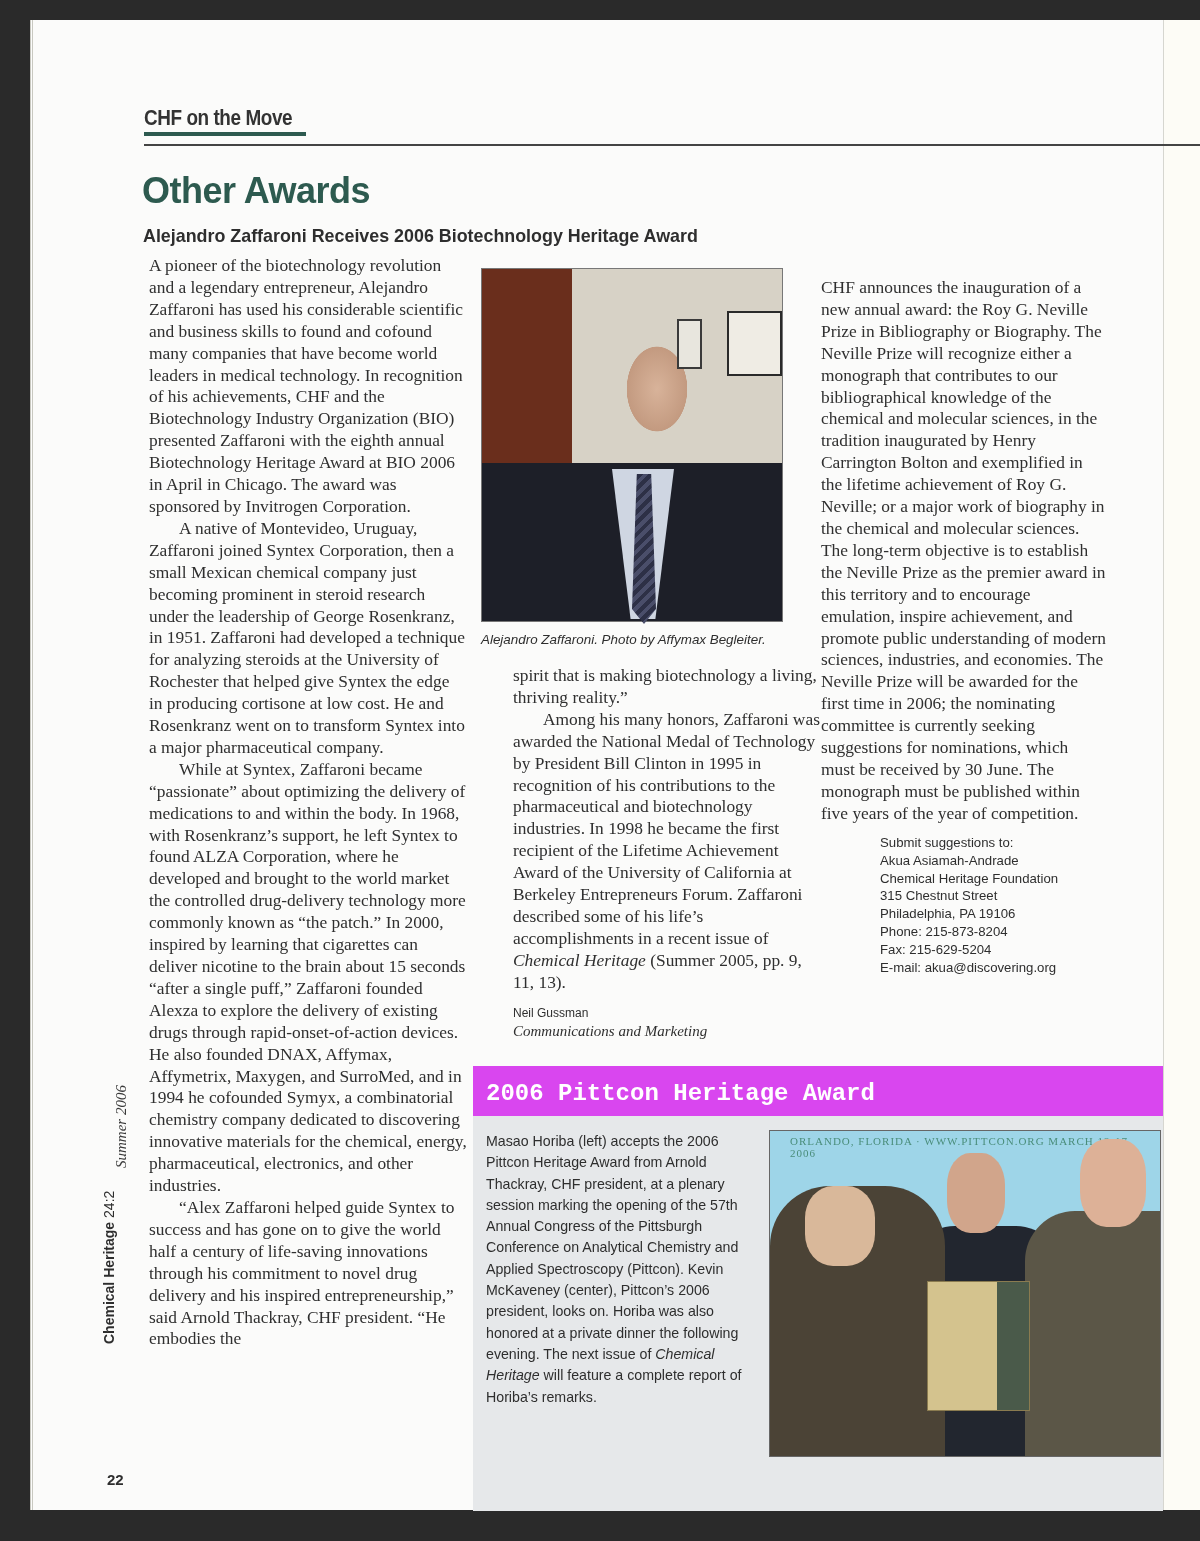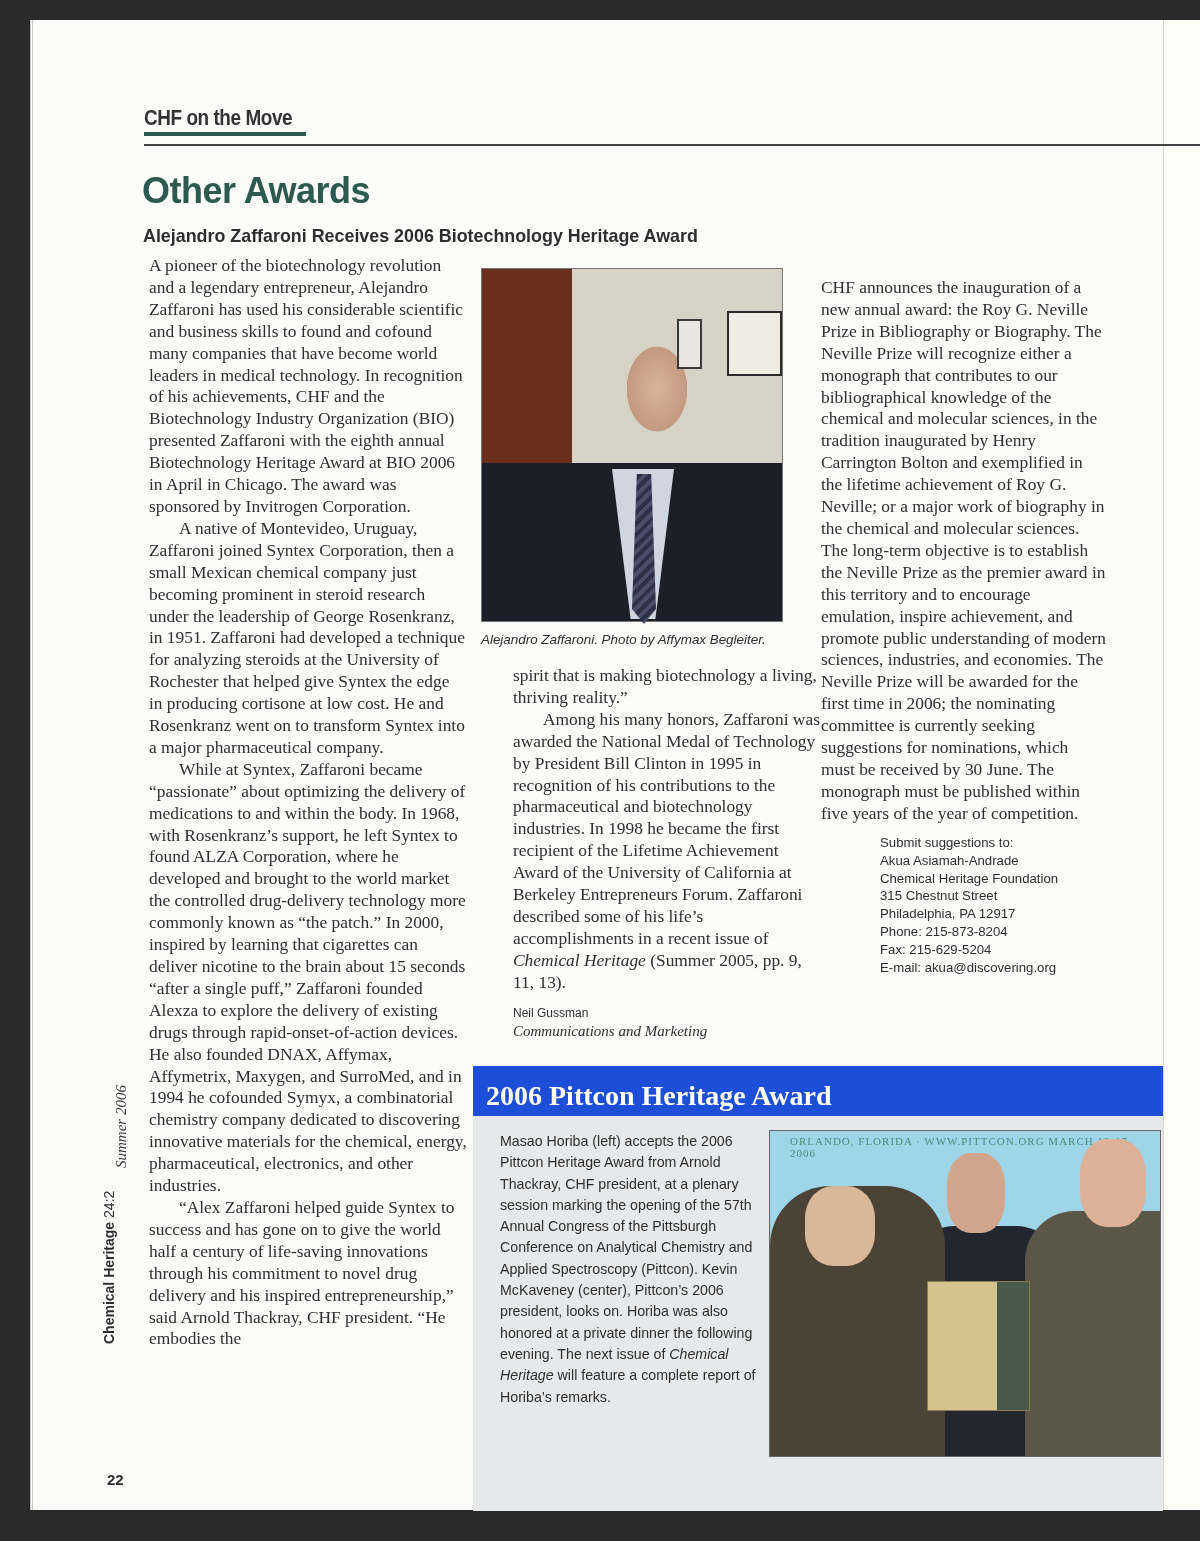--- a/index.html
+++ b/index.html
@@ -76,26 +76,26 @@
   }
   .contact {
     position: absolute; left: 817px; top: 814px; width: 260px;
     font-family: "Liberation Sans", sans-serif; font-size: 13.2px; line-height: 17.8px; color: #2e2e2e; margin-left: 30px;
   }
 
   .pitt-box {
     position: absolute; left: 440px; top: 1046px; width: 690px; height: 445px; background: #e6e8ea;
   }
   .pitt-head {
-    position: absolute; left: 0; top: 0; width: 690px; height: 50px; background: #1d4ed8;
-    font-family: Liberation Serif, serif; font-weight: bold; font-size: 28px; color: #fff;
+    position: absolute; left: 0; top: 0; width: 690px; height: 50px; background: #d946ef;
+    font-family: Liberation Mono, monospace; font-weight: bold; font-size: 24px; color: #fff;
     padding: 14px 0 0 13px;
   }
   .pitt-text {
-    position: absolute; left: 27px; top: 65px; width: 272px;
+    position: absolute; left: 13px; top: 65px; width: 272px;
     font-family: "Liberation Sans", sans-serif; font-size: 14.2px; line-height: 21.3px; color: #2e2e2e;
   }
   .photo-2 {
     position: absolute; left: 296px; top: 64px; width: 392px; height: 327px;
     background: linear-gradient(180deg,#9ed5e8 0 36%, #1a1a1a 36% 100%);
     border: 1px solid #666; overflow: hidden;
   }
   .photo-2 .banner { position: absolute; left: 20px; top: 4px; font-size: 11px; color: #4a8d7a; font-family: "Liberation Serif", serif; letter-spacing: 1px; }
   .photo-2 .p-left { position: absolute; left: 0; top: 55px; width: 175px; height: 272px; background: #4b4336; border-radius: 60px 60px 0 0; }
   .photo-2 .h-left { position: absolute; left: 35px; top: 55px; width: 70px; height: 80px; background: #d9b89a; border-radius: 40%; }
@@ -157,21 +157,21 @@
 
   <div class="col col-3">
     <p>CHF announces the inauguration of a new annual award: the Roy G. Neville Prize in Bibliography or Biography. The Neville Prize will recognize either a monograph that contributes to our bibliographical knowledge of the chemical and molecular sciences, in the tradition inaugurated by Henry Carrington Bolton and exemplified in the lifetime achievement of Roy G. Neville; or a major work of biography in the chemical and molecular sciences. The long-term objective is to establish the Neville Prize as the premier award in this territory and to encourage emulation, inspire achievement, and promote public understanding of modern sciences, industries, and economies. The Neville Prize will be awarded for the first time in 2006; the nominating committee is currently seeking suggestions for nominations, which must be received by 30 June. The monograph must be published within five years of the year of competition.</p>
   </div>
 
   <div class="contact">
     <div>Submit suggestions to:</div>
     <div>Akua Asiamah-Andrade</div>
     <div>Chemical Heritage Foundation</div>
     <div>315 Chestnut Street</div>
-    <div>Philadelphia, PA 12917</div>
+    <div>Philadelphia, PA 19106</div>
     <div>Phone: 215-873-8204</div>
     <div>Fax: 215-629-5204</div>
     <div>E-mail: akua@discovering.org</div>
   </div>
 
   <div class="pitt-box">
     <div class="pitt-head">2006 Pittcon Heritage Award</div>
     <div class="pitt-text"><span>Masao Horiba (left) accepts the 2006 Pittcon Heritage Award from Arnold Thackray, CHF president, at a plenary session marking the opening of the 57th Annual Congress of the Pittsburgh Conference on Analytical Chemistry and Applied Spectroscopy (Pittcon). Kevin McKaveney (center), Pittcon’s 2006 president, looks on. Horiba was also honored at a private dinner the following evening. The next issue of </span><i>Chemical Heritage</i><span> will feature a complete report of Horiba’s remarks.</span></div>
     <div class="photo-2">
       <div class="banner">ORLANDO, FLORIDA · WWW.PITTCON.ORG   MARCH 12-17, 2006</div>

